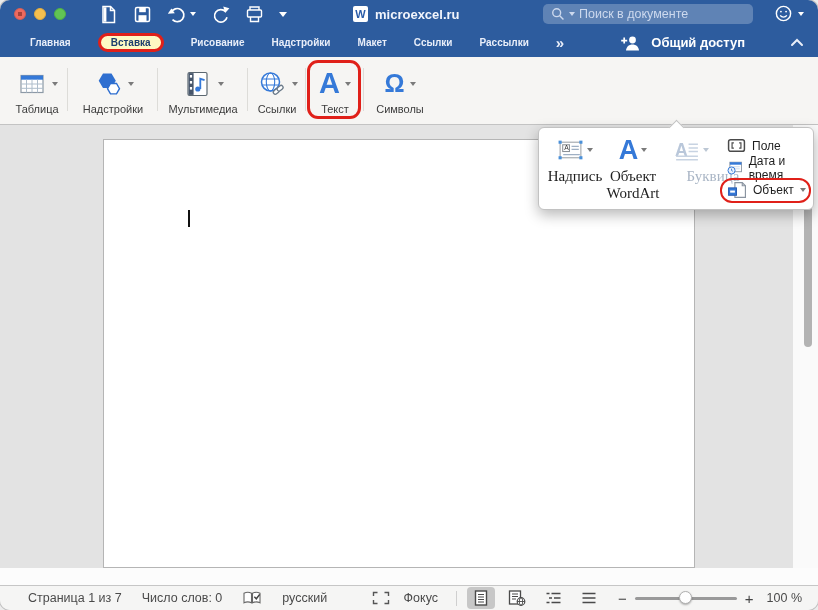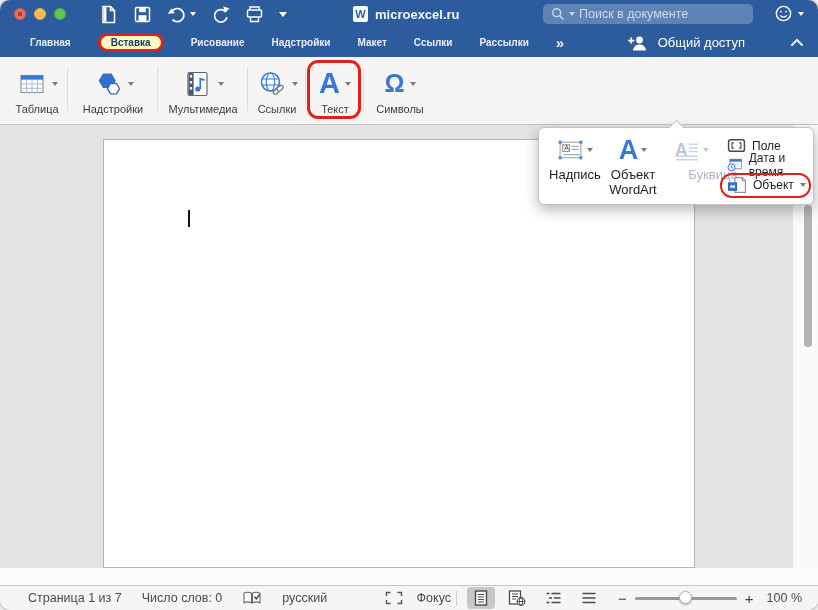--- a/index.html
+++ b/index.html
@@ -21,21 +21,21 @@
   .search{position:absolute;left:543px;top:4px;width:210px;height:20px;background:rgba(255,255,255,.24);border-radius:5px;display:flex;align-items:center;gap:4px;padding:0 8px;}
   .search-ph{color:#cdd9ee;font-size:12.5px;}
   .dd-s{width:0;height:0;border-left:3px solid transparent;border-right:3px solid transparent;border-top:4px solid #cdd9ee;}
   .feedback{position:absolute;right:14px;top:4px;display:flex;align-items:center;gap:5px;}
 
   
   .tabrow{position:absolute;top:28px;left:0;right:0;height:29px;background:#2d5c9e;display:flex;align-items:center;padding:0 14px 0 30px;gap:27px;}
   .tab{color:#e9eef9;font-size:10px;font-weight:600;white-space:nowrap;}
   .tab.active{background:#fef9c3;color:#1c3e6e;border:3px solid #e02019;border-radius:14px;padding:1px 10px;font-weight:700;}
   .tab.overflow{font-size:15px;letter-spacing:1px;}
-  .share{margin-left:auto;display:flex;align-items:center;gap:10px;color:#fff;font-size:13px;font-weight:400;}
+  .share{margin-left:auto;display:flex;align-items:center;gap:10px;color:#fff;font-size:13px;font-weight:700;}
   .collapse{margin-left:18px;display:flex;align-items:center;}
 
   
   .ribbon{position:absolute;top:57px;left:0;right:0;height:68px;background:#f6f5f3;border-bottom:1px solid #c3c3c3;display:flex;align-items:stretch;padding-left:6px;}
   .rgroup{display:flex;flex-direction:column;align-items:center;justify-content:center;position:relative;}
   .rgroup::after{content:"";position:absolute;right:0;top:11px;bottom:13px;width:1px;background:#dddcd8;}
   .rgroup.last::after{display:none;}
   .g1{width:76px}.g2{width:62px}.g3{width:84px}.g4{width:90px}.g5{width:90px}.g6{width:58px}.g7{width:90px}.g8{width:94px}.g9{width:58px}.g10{width:72px}
   .ricon-row{display:flex;align-items:center;gap:5px;height:40px;}
   .rlabel{font-size:11px;color:#3d3d3d;line-height:1;padding-bottom:3px;}
@@ -52,21 +52,21 @@
   .right-strip{position:absolute;right:0;top:0;width:25px;bottom:17px;background:#fafafa;}
   .vthumb{position:absolute;right:15px;top:80px;width:8px;height:142px;border-radius:4px;background:#b3b3b3;}
   .hstrip{position:absolute;left:0;right:0;bottom:0;height:17px;background:#fcfcfc;}
 
   
   .menu{position:absolute;left:538px;top:127px;width:276px;background:#fff;border:1px solid #c2c2c2;border-radius:6px;box-shadow:0 5px 14px rgba(0,0,0,.28);padding:7px 6px 6px 8px;display:flex;z-index:20;}
   .menu-arrow{position:absolute;top:-6.5px;left:132px;width:11px;height:11px;background:#fff;border-left:1px solid #c2c2c2;border-top:1px solid #c2c2c2;transform:rotate(45deg);}
   .menu-left{display:flex;gap:2px;}
   .mitem{display:flex;flex-direction:column;align-items:center;width:56px;text-align:center;}
   .mitem .irow{display:flex;align-items:center;gap:3px;height:30px;}
-  .mlabel{font-size:13px;color:#1e1e1e;line-height:1.15;margin-top:3px;}
+  .mlabel{font-size:15px;color:#1e1e1e;line-height:1.15;margin-top:3px;font-family:Liberation Serif, serif;}
   .mitem.disabled .mlabel{color:#a9b5c5;margin-left:44px;}
   .wordart-a{font-size:27px;font-weight:700;color:#3579d8;line-height:1;}
   .menu-right{margin-left:8px;display:flex;flex-direction:column;justify-content:space-between;padding:1px 0 3px;}
   .sitem{display:flex;align-items:center;gap:6px;font-size:12px;color:#1e1e1e;height:19px;position:relative;}
   .annotation-oval{position:absolute;left:-7px;right:-4px;top:-3px;bottom:-3px;border:2.6px solid #e02019;border-radius:12px;pointer-events:none;}
 
   
   .statusbar{position:absolute;bottom:0;left:0;right:0;height:25px;background:#f5f5f4;border-top:1px solid #c6c6c6;display:flex;align-items:center;padding:0 14px;font-size:12.5px;color:#4a4a4a;}
   .sb{margin-right:20px;white-space:nowrap;display:flex;align-items:center;gap:6px;}
   .spacer{flex:1;}
@@ -354,21 +354,21 @@
       <svg viewBox="0 0 20 16" width="20" height="16">
         <path d="M2 3.2c2.5-1.2 5-1.2 7.5 0v9.6C7 11.6 4.5 11.6 2 12.8z" fill="#fff" stroke="#666" stroke-width="1.1"></path>
         <path d="M18 3.2c-2.5-1.2-5-1.2-7.5 0v9.6c2.5-1.2 5-1.2 7.5 0z" fill="#fff" stroke="#666" stroke-width="1.1"></path>
         <path d="M12.3 6.8l2 2 3.4-4.4" fill="none" stroke="#444" stroke-width="1.5"></path>
       </svg>
     </span>
     <span class="sb">русский</span>
 
     <span class="spacer"></span>
 
-    <span class="sb" style="margin-right:3px;gap:14px">
+    <span class="sb" style="margin-right:16px;gap:14px">
       <svg viewBox="0 0 18 14" width="18" height="14">
         <path d="M5.5 1.5H1.5v3.5 M12.5 1.5h4v3.5 M16.5 9v3.5h-4 M5.5 12.5h-4V9" fill="none" stroke="#555" stroke-width="1.4"></path>
       </svg>
       <span>Фокус</span>
     </span>
 
     <span class="sdiv"></span>
 
     <span class="viewbtn sel">
       <svg viewBox="0 0 16 16" width="16" height="16">

